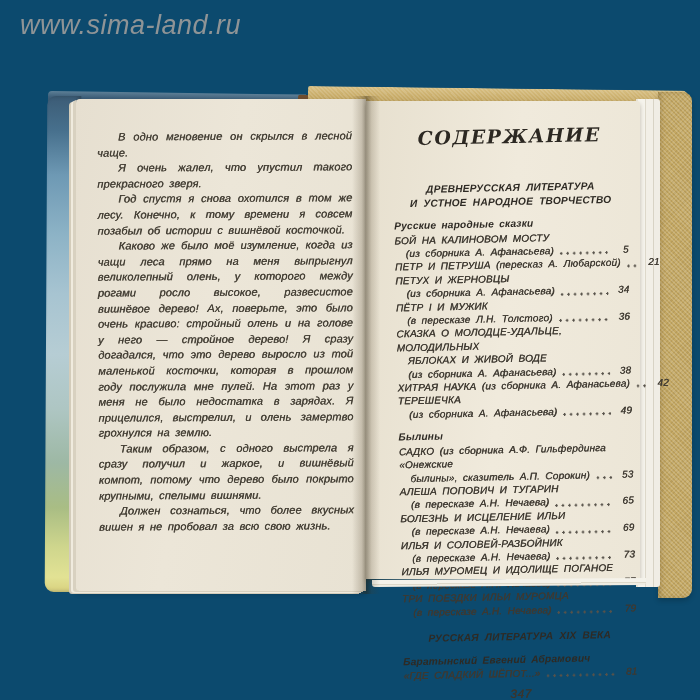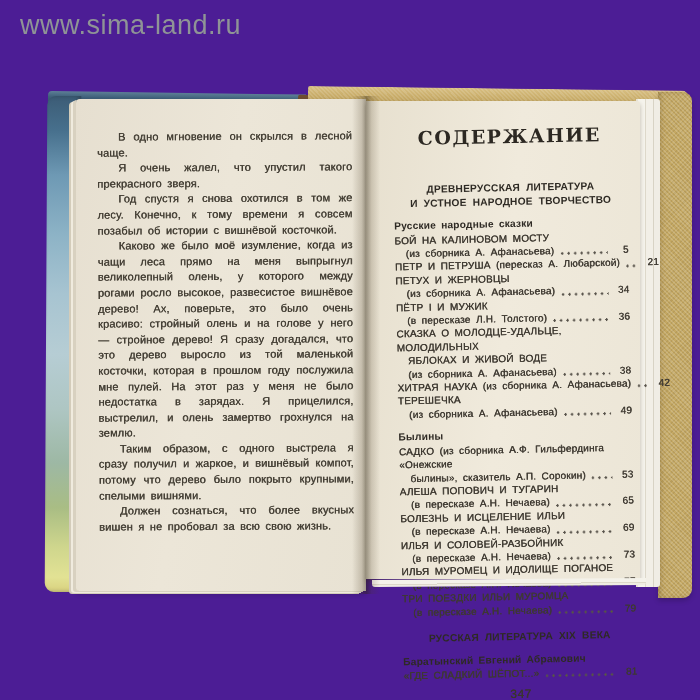--- a/index.html
+++ b/index.html
@@ -1,18 +1,19 @@
 <!DOCTYPE html>
 <html><head>
 <meta charset="utf-8">
 <style>
   html,body{margin:0;padding:0;}
   .scene{
-    position:relative;width:700px;height:700px;background:#4c1d95;overflow:hidden;
+    position:relative;width:700px;height:700px;background:#0c4a6e;overflow:hidden;
     font-family:"Liberation Sans", sans-serif;
+    font-style:italic;
   }
   .watermark{
     position:absolute;left:20px;top:10px;font-size:27px;color:#8f9496;
     letter-spacing:.5px;
   }
   .book{position:absolute;left:46px;top:86px;width:646px;height:518px;}
 
   
   .top-edge-blue{
     position:absolute;left:2px;top:5px;width:258px;height:13px;

